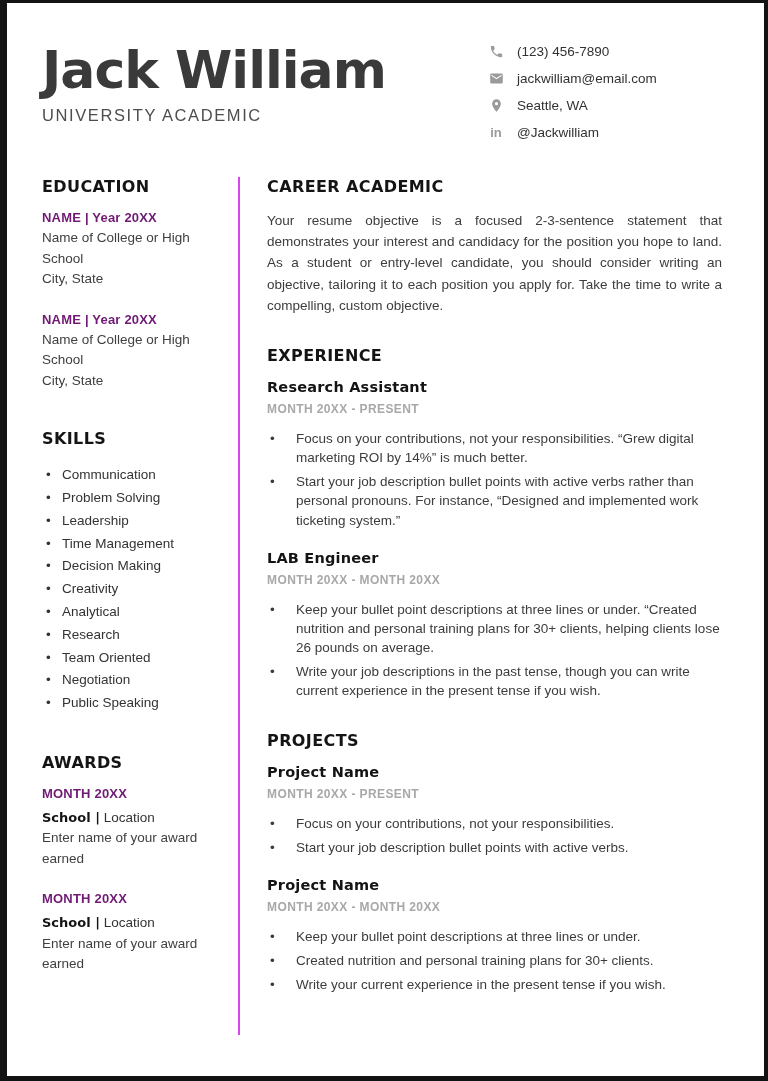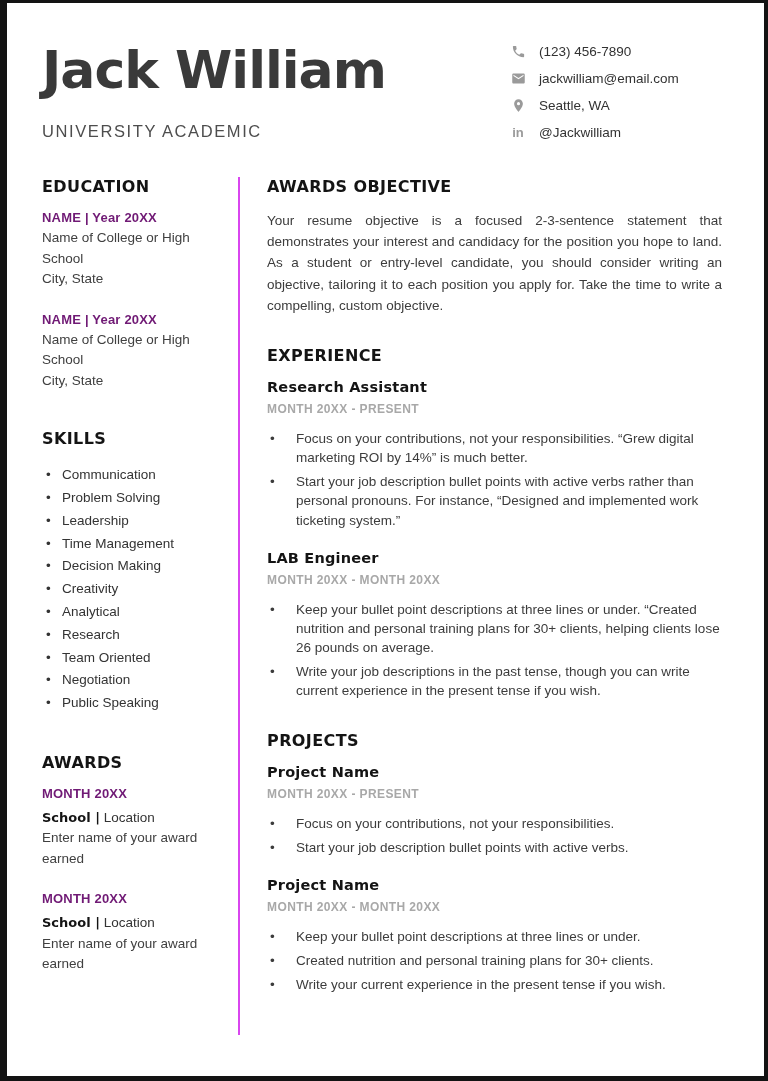--- a/index.html
+++ b/index.html
@@ -15,33 +15,33 @@
     border-width: 3px 4px 5px 7px;
     font-family: "Liberation Sans", sans-serif;
     overflow: hidden;
   }
 
   
   .header {
     display: flex;
     justify-content: space-between;
     align-items: flex-start;
-    padding: 40px 38px 0 35px;
+    padding: 40px 60px 0 35px;
   }
   .person-name {
     margin: 0;
     font-family: "DejaVu Sans", sans-serif;
     font-size: 52px;
     font-weight: bold;
     letter-spacing: -1px;
     color: #3a3a3a;
     line-height: 1.05;
   }
   .person-title {
-    margin-top: 24px;
+    margin-top: 8px;
     font-size: 16.5px;
     letter-spacing: 1.6px;
     color: #4d4d4d;
   }
   .contact {
     min-width: 216px;
   }
   .contact-row {
     display: flex;
     align-items: center;
@@ -285,21 +285,21 @@
             <span class="loc">Location</span>
           </div>
           <div class="side-text">Enter name of your award earned</div>
         </div>
       </section>
     </aside>
 
     <main class="main">
 
       <section class="main-section">
-        <h2 class="section-heading">AWARDS OBJECTIVE</h2>
+        <h2 class="section-heading">CAREER ACADEMIC</h2>
         <p class="objective-text">Your resume objective is a focused 2-3-sentence statement that demonstrates your interest and candidacy for the position you hope to land. As a student or entry-level candidate, you should consider writing an objective, tailoring it to each position you apply for. Take the time to write a compelling, custom objective.</p>
       </section>
 
       <section class="main-section">
         <h2 class="section-heading">EXPERIENCE</h2>
 
         <div class="job">
           <h3 class="job-title">Research Assistant</h3>
           <div class="job-dates">MONTH 20XX - PRESENT</div>
           <ul class="job-bullets">

